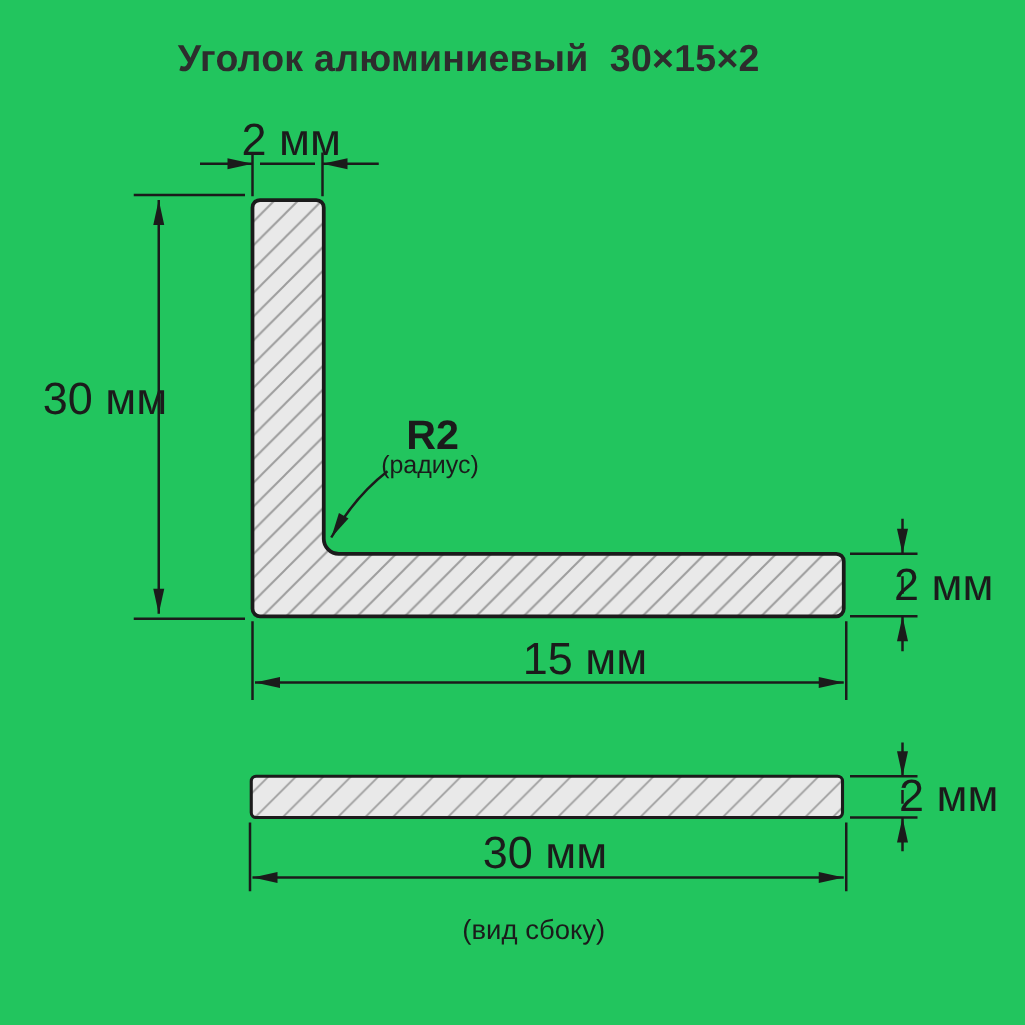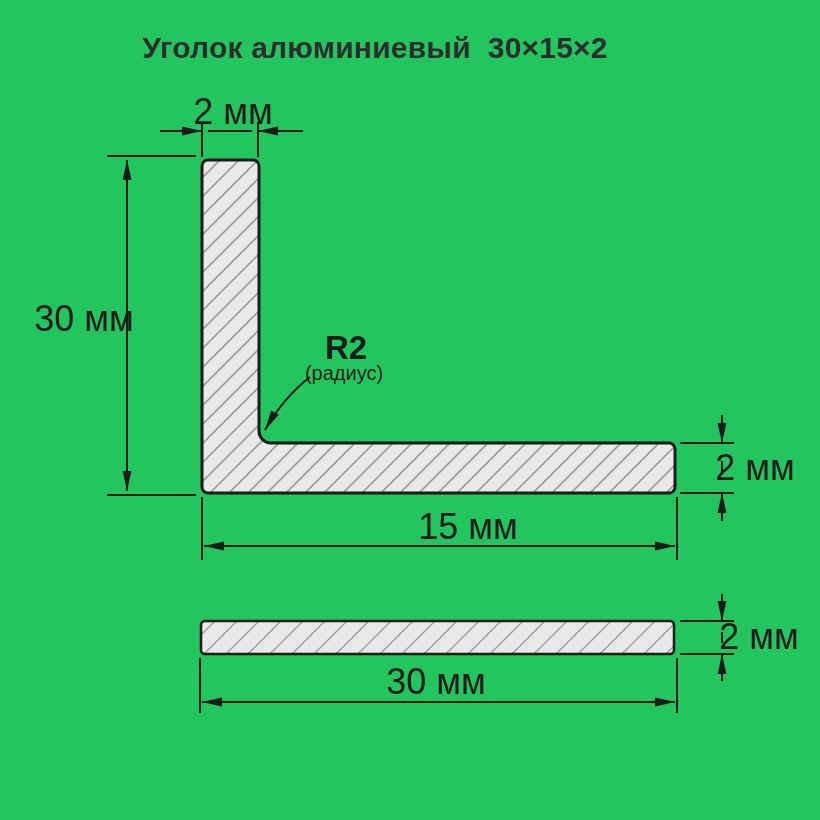--- a/index.html
+++ b/index.html
@@ -112,14 +112,15 @@
   </svg>
 
   <div class="lbl lbl-top">2 мм</div>
   <div class="lbl lbl-left">30 мм</div>
   <div class="lbl lbl-r2">R2</div>
   <div class="lbl lbl-rad">(радиус)</div>
   <div class="lbl lbl-right">2 мм</div>
   <div class="lbl lbl-bottom">15 мм</div>
   <div class="lbl lbl-side-t">2 мм</div>
   <div class="lbl lbl-side-l">30 мм</div>
+  <div class="lbl lbl-caption">(вид сбоку)</div>
 
 </div>
 
 </body></html>

